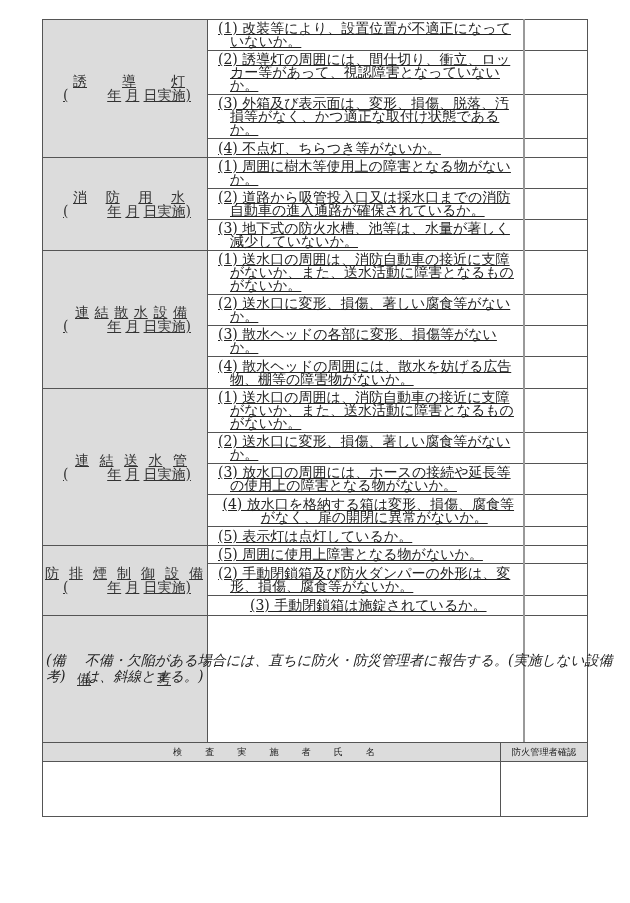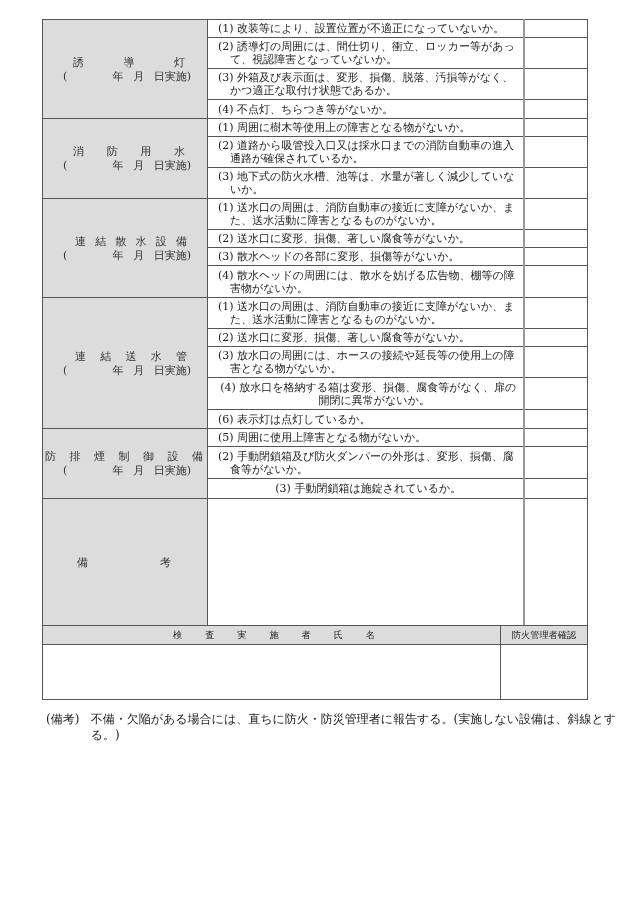--- a/index.html
+++ b/index.html
@@ -1,36 +1,36 @@
 <!DOCTYPE html>
 <html><head>
 <meta charset="utf-8">
 <style>
   html, body { margin: 0; padding: 0; background: #ffffff; }
   body { width: 630px; height: 903px; position: relative; overflow: hidden;
          font-family: "DejaVu Serif", "Liberation Serif", serif; color: #222; }
   .sheet { position: absolute; left: 42px; top: 19px; width: 545px; }
   table.check { border-collapse: collapse; width: 545px; table-layout: fixed; }
-  table.check td { border: 1px solid #555; padding: 0; font-size: 11px; line-height: 13px; vertical-align: middle; }
+  table.check td { border: 1px solid #555; padding: 0; font-size: 14px; line-height: 13px; vertical-align: middle; text-decoration: underline; }
   td.cat { background: #dcdcdc; text-align: center; color: #333; }
   td.item { padding: 2px 4px 2px 10px !important; border-left: 1px solid #555; }
   td.item .ind { display: block; padding-left: 12px; text-indent: -12px; }
   td.mark { border-left: 2px solid #999 !important; }
   tr.sub td.item, tr.sub td.mark { border-top: 1px solid #888; }
   .cat-name { display: flex; justify-content: space-between; padding: 0 22px 0 30px; }
   .cat-name.wide { padding: 0 4px 0 2px; }
   .cat-name.mid { padding: 0 20px 0 32px; }
   .cat-date { display: flex; justify-content: space-between; padding: 0 16px 0 20px; margin-top: 1px; }
   .cat-date span:nth-child(1){ width: 40px; text-align: left; }
   .remarks-label { display: flex; justify-content: space-between; padding: 0 36px 0 34px; }
   table.sign { border-collapse: collapse; width: 545px; table-layout: fixed; margin-top: -1px; }
   table.sign td { border: 1px solid #555; font-size: 9.2px; padding: 0; }
   td.sign-head { background: #dcdcdc; height: 18px; text-align: center; }
   .sign-title { display: flex; justify-content: space-between; padding: 0 125px 0 130px; }
-  .footnotes { position: absolute; left: 46px; top: 711px; font-size: 12px; line-height: 16px; color: #222; }
+  .footnotes { position: absolute; left: 46px; top: 652px; font-size: 14px; line-height: 16px; color: #222; font-style: italic; }
   .fn-row { display: flex; }
   .fn-key { width: 46px; }
   .fn-legend span { margin-right: 18px; }
 </style>
 </head>
 <body>
 
 <div class="sheet">
   <table class="check" id="check-table">
     <colgroup>
@@ -182,21 +182,21 @@
           <td class="mark"></td>
         </tr>
         <tr class="sub">
           <td class="item" style="height: 27px; text-align: center;">
             <span class="ind">(4) 放水口を格納する箱は変形、損傷、腐食等がなく、扉の開閉に異常がないか。</span>
           </td>
           <td class="mark"></td>
         </tr>
         <tr class="sub">
           <td class="item" style="height: 14px;">
-            <span class="ind">(6) 表示灯は点灯しているか。</span>
+            <span class="ind">(5) 表示灯は点灯しているか。</span>
           </td>
           <td class="mark"></td>
         </tr>
         <tr>
           <td class="cat" rowspan="3">
             <div class="cat-name wide">
               <span>防</span>
               <span>排</span>
               <span>煙</span>
               <span>制</span>

